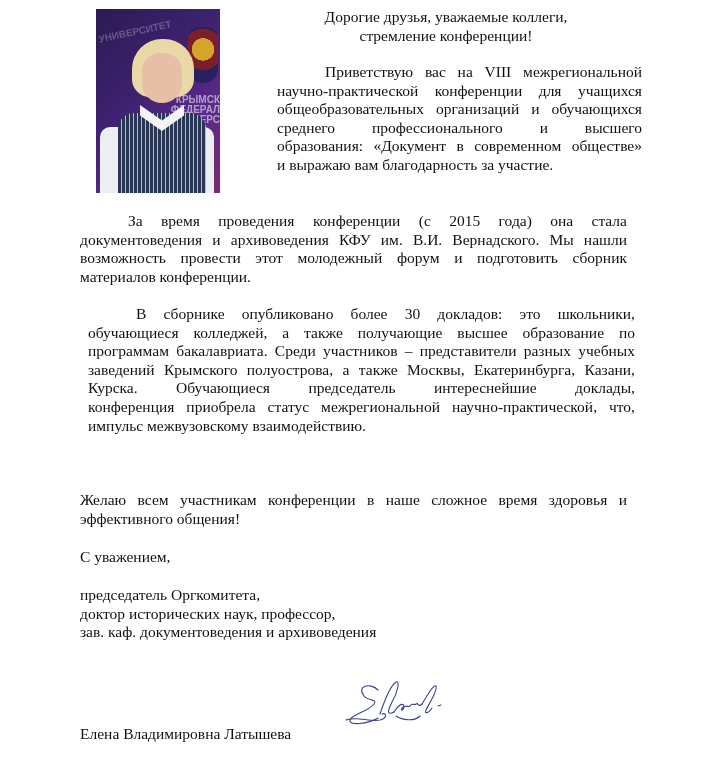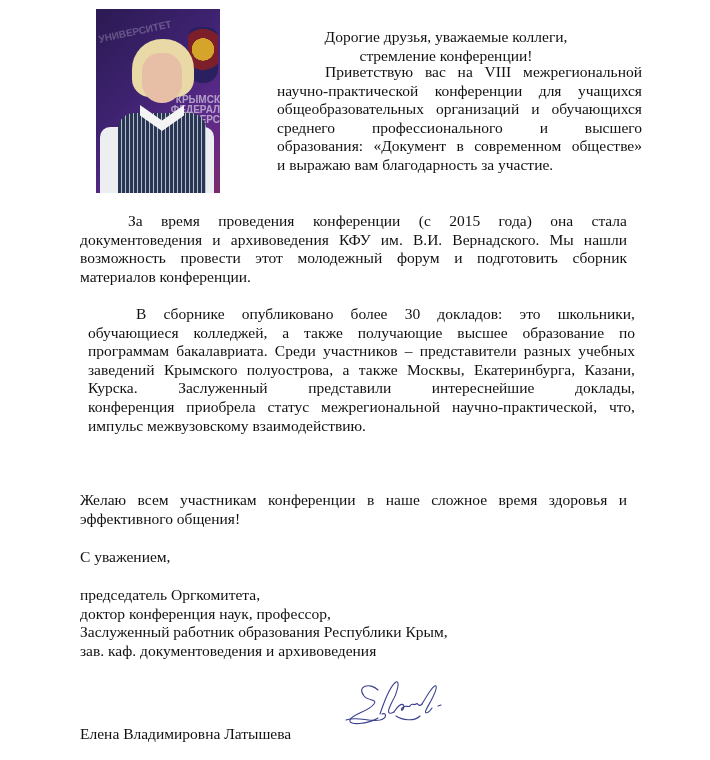--- a/index.html
+++ b/index.html
@@ -18,21 +18,21 @@
   .photo .vest { position:absolute; left:22px; top:104px; width:88px; height:80px; border-radius:16px 16px 0 0;
                  background:repeating-linear-gradient(90deg,#283553 0 3px,#b6bccb 3px 4px); }
   .photo .shirt-l { position:absolute; left:4px; top:118px; width:22px; height:66px; border-radius:10px 0 0 0; background:#eceef2; }
   .photo .shirt-r { position:absolute; right:6px; top:118px; width:18px; height:66px; border-radius:0 10px 0 0; background:#eceef2; }
 
   .p { position:absolute; margin:0; line-height:18.6px; }
   .center { text-align:center; }
   .line { display:block; white-space:nowrap; }
   .jline { display:block; text-align:justify; text-align-last:justify; height:18.6px; }
 
-  .greet { left:262px; top:8px; width:368px;margin-top:20px; }
+  .greet { left:262px; top:8px; width:368px; }
   .intro { left:277px; top:63px; width:365px; }
   .body1 { left:80px; top:212px; width:547px; }
   .body2 { left:88px; top:305px; width:547px; }
   .wish  { left:80px; top:491px; width:547px; }
   .regards { left:80px; top:548px; }
   .titles { left:80px; top:586px; }
   .name { left:80px; top:725px; }
   .sig { position:absolute; left:338px; top:672px; width:120px; height:58px; }
 </style>
 </head>
@@ -73,36 +73,35 @@
   <span class="jline">документоведения и архивоведения КФУ им. В.И. Вернадского. Мы нашли</span>
   <span class="jline">возможность провести этот молодежный форум и подготовить сборник</span>
   <span class="line">материалов конференции.</span>
 </div>
 
 <div class="p body2">
   <span class="jline" style="padding-left:48px">В сборнике опубликовано более 30 докладов: это школьники,</span>
   <span class="jline">обучающиеся колледжей, а также получающие высшее образование по</span>
   <span class="jline">программам бакалавриата. Среди участников – представители разных учебных</span>
   <span class="jline">заведений Крымского полуострова, а также Москвы, Екатеринбурга, Казани,</span>
-  <span class="jline">Курска. Заслуженный представили интереснейшие доклады,</span>
+  <span class="jline">Курска. Обучающиеся председатель интереснейшие доклады,</span>
   <span class="jline">конференция приобрела статус межрегиональной научно-практической, что,</span>
   <span class="line">импульс межвузовскому взаимодействию.</span>
 </div>
 
 <div class="p wish">
   <span class="jline">Желаю всем участникам конференции в наше сложное время здоровья и</span>
   <span class="line">эффективного общения!</span>
 </div>
 
 <div class="p regards">С уважением,</div>
 
 <div class="p titles">
   <span class="line">председатель Оргкомитета,</span>
-  <span class="line">доктор конференция наук, профессор,</span>
-  <span class="line">Заслуженный работник образования Республики Крым,</span>
+  <span class="line">доктор исторических наук, профессор,</span>
   <span class="line">зав. каф. документоведения и архивоведения</span>
 </div>
 
 <svg class="sig" viewBox="0 0 120 58" fill="none" stroke="#3b3f8f" stroke-width="1.1" stroke-linecap="round">
   <path d="M40 18 C32 10, 18 14, 26 24 C30 29, 40 27, 36 32 C30 40, 14 42, 12 48 C10 54, 30 52, 40 46"></path>
   <path d="M8 48 C20 44, 30 50, 42 48 C50 46, 48 40, 44 42"></path>
   <path d="M42 42 C46 30, 52 14, 58 10 C62 8, 60 20, 54 30 C50 38, 48 44, 56 40"></path>
   <path d="M56 40 C60 34, 64 30, 66 34 C66 38, 62 40, 64 36 C68 32, 70 36, 72 34 C74 30, 76 34, 78 32 C80 30, 80 36, 84 32"></path>
   <path d="M84 32 C90 22, 96 12, 98 14 C100 18, 92 30, 88 38 C86 42, 90 42, 94 36"></path>
   <path d="M100 34 L103 33"></path>

